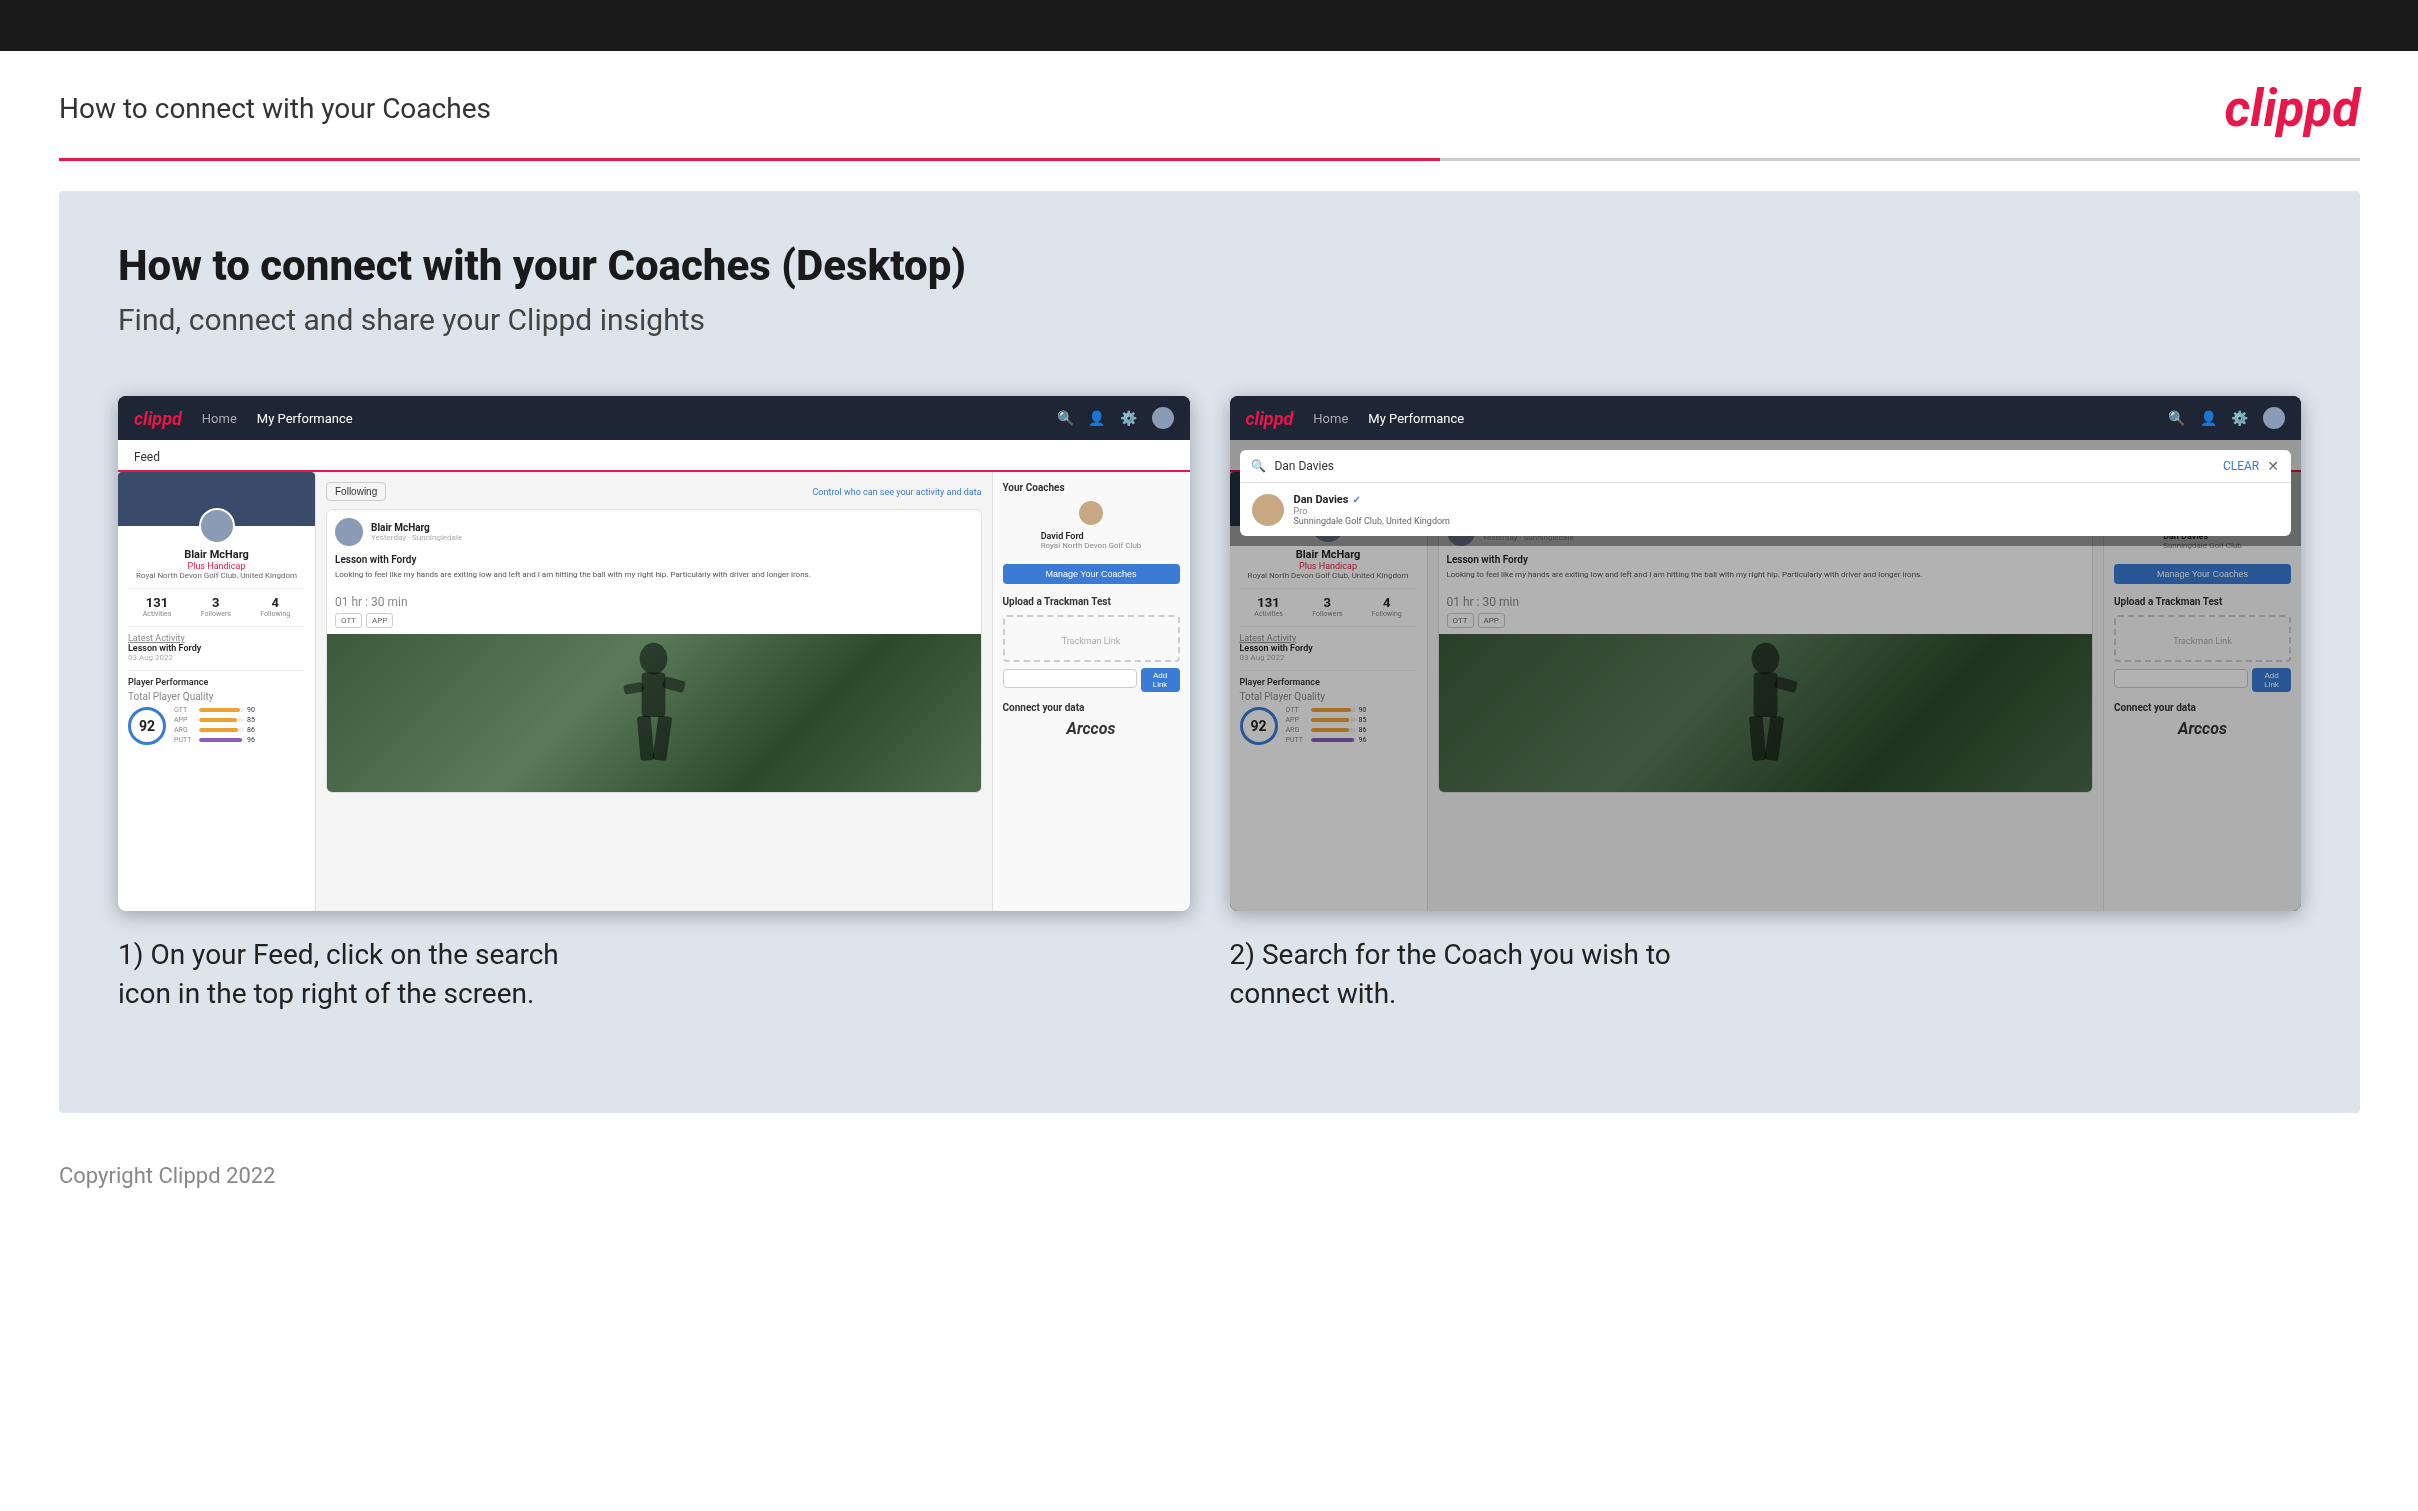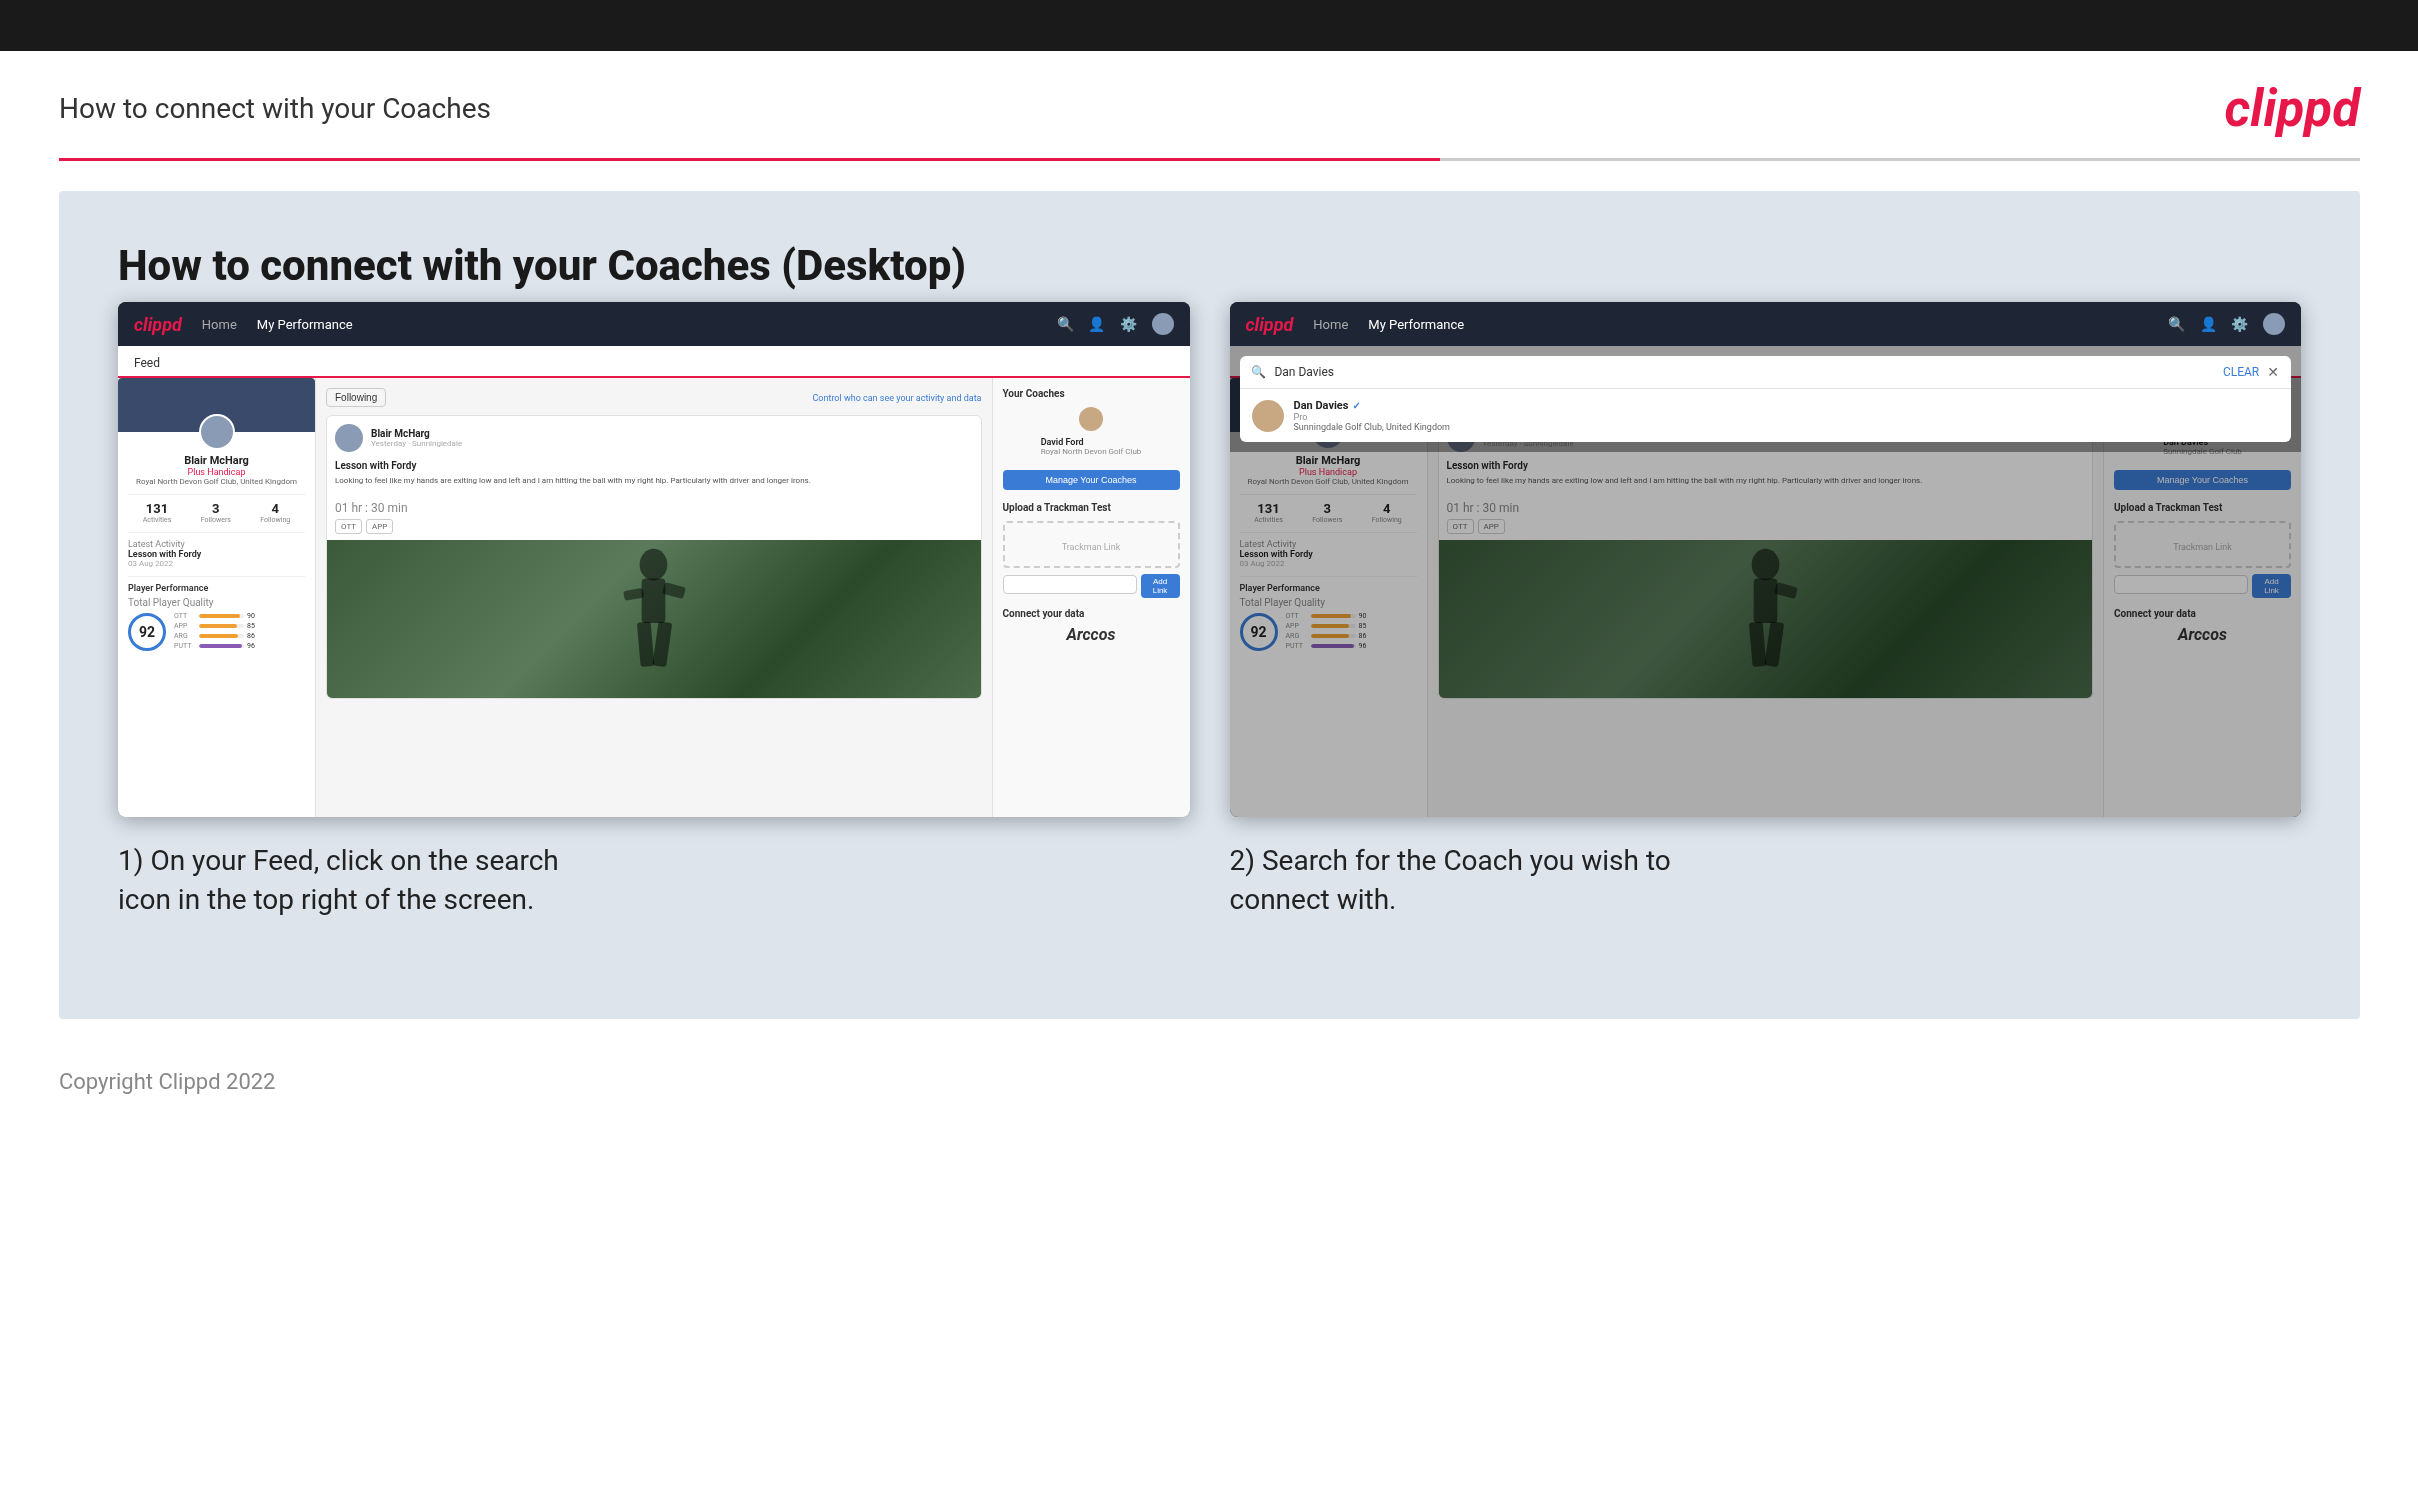--- a/index.html
+++ b/index.html
@@ -204,20 +204,21 @@
       color: #888;
     }
     .latest-activity {
       margin-top: 8px;
       border-top: 1px solid #eee;
       padding-top: 6px;
     }
     .la-title {
       font-size: 9px;
       color: #888;
+      text-decoration: underline;
     }
     .la-name {
       font-size: 9px;
       font-weight: 600;
       color: #222;
     }
     .la-date {
       font-size: 8px;
       color: #aaa;
     }
@@ -572,20 +573,21 @@
 
 <div class="header">
   <span class="header-title">How to connect with your Coaches</span>
   <span class="logo">clippd</span>
 </div>
 
 <div class="header-divider"></div>
 
 <div class="main-content">
   <div class="content-heading">How to connect with your Coaches (Desktop)</div>
+  <div class="content-subheading">Find, connect and share your Clippd insights</div>
 
   <div class="screenshots-row">
 
     <div class="screenshot-block">
       <div class="screenshot-frame">
 
         <div class="app-nav">
           <span class="app-logo-small">clippd</span>
           <span class="app-nav-link">Home</span>
           <span class="app-nav-link active">My Performance</span>

